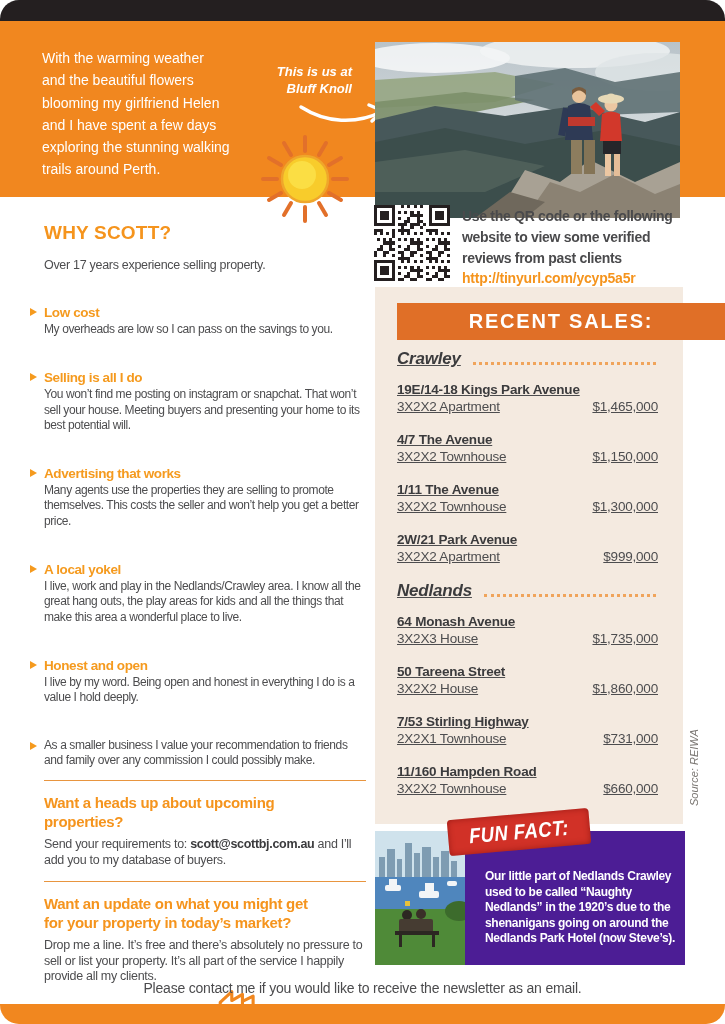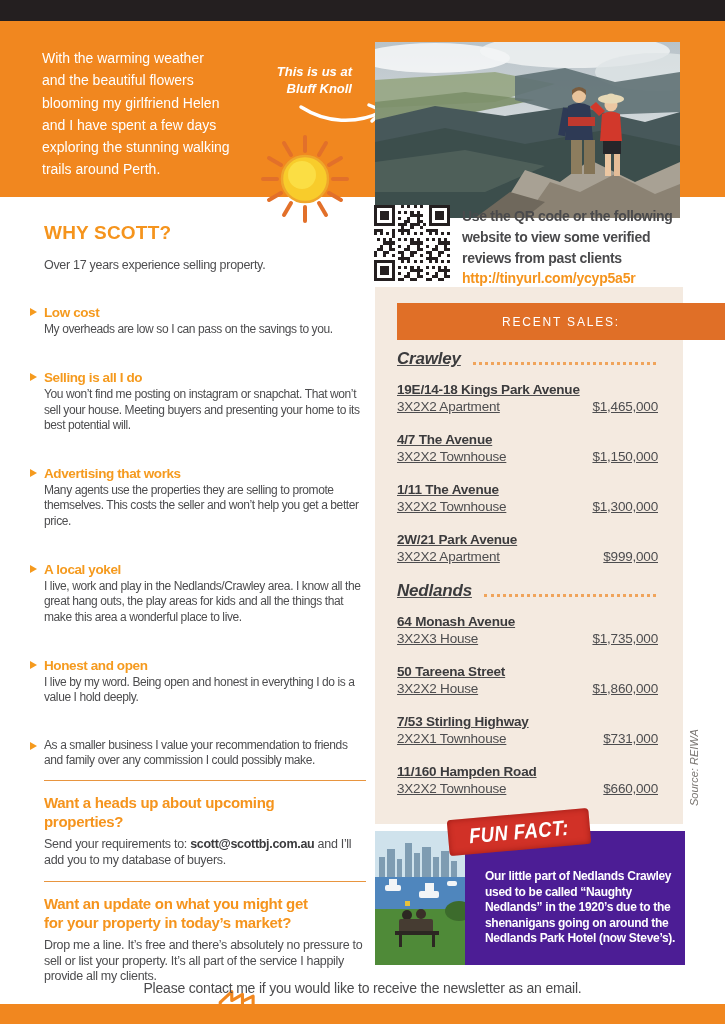--- a/index.html
+++ b/index.html
@@ -1,17 +1,17 @@
 <!DOCTYPE html>
 <html><head>
 <meta charset="utf-8">
 <style>
   html,body{margin:0;padding:0;background:#ffffff;}
   .page{position:relative;width:725px;height:1024px;background:#ffffff;overflow:hidden;
-        font-family:"Liberation Sans",sans-serif;color:#4D4D4F;}
+        font-family:"Liberation Sans",sans-serif;color:#4D4D4F;border-radius:19px;}
   
   .top-bar{position:absolute;left:0;top:0;width:725px;height:21px;background:#241F20;}
   .hero{position:absolute;left:0;top:21px;width:725px;height:176px;background:#F1871F;}
   .hero-text{position:absolute;left:42px;top:26px;width:250px;color:#ffffff;
              font-size:14px;line-height:22.3px;white-space:pre-line;}
   .hero-caption{position:absolute;left:240px;top:42px;width:112px;color:#ffffff;
                 font-size:13px;font-weight:bold;font-style:italic;line-height:17px;
                 text-align:right;white-space:pre-line;}
   .hero-arrow{position:absolute;left:298px;top:79px;width:92px;height:28px;}
   .sun{position:absolute;left:258px;top:133px;width:95px;height:115px;z-index:3;}
@@ -46,21 +46,21 @@
             line-height:17px;transform:translateX(32px);}
   .contact{margin-top:12px;text-align:center;white-space:nowrap;}
   .phone{font-size:21px;font-weight:bold;color:#3b82f6;text-decoration:none;cursor:pointer;}
   .sep{font-size:17px;color:#A7A5A3;padding:0 9px;}
   .email{font-size:16px;font-weight:bold;color:#F5941D;text-decoration:none;cursor:pointer;}
   
   .sales-panel{position:absolute;left:375px;top:287px;width:308px;height:537px;background:#F4EAE0;}
   .sales-content{padding:62px 25px 0 22px;text-decoration:underline;}
   .sales-bar{position:absolute;left:397px;top:303px;width:328px;height:37px;background:#E06F27;
              display:flex;align-items:center;justify-content:center;z-index:2;}
-  .sales-bar span{color:#ffffff;font-size:12px;font-weight:normal;letter-spacing:1.8px;}
+  .sales-bar span{color:#ffffff;font-size:20px;font-weight:bold;letter-spacing:1.8px;}
   .group-head{display:flex;align-items:flex-end;margin:0 0 12px 0;}
   .group-head.second{margin-top:8px;}
   .group-name{font-size:17px;font-weight:bold;font-style:italic;color:#3B3B3D;letter-spacing:-.2px;}
   .dotline{flex:1;margin:0 2px 4px 12px;border-bottom:3px dotted #F0A45B;}
   .sale{margin-bottom:16px;}
   .sale-address{font-size:13.5px;font-weight:bold;color:#3B3B3D;letter-spacing:-.2px;line-height:17px;}
   .sale-row{display:flex;justify-content:space-between;font-size:13.5px;letter-spacing:-.2px;
             color:#4D4D4F;line-height:17px;}
   .source{position:absolute;left:688px;top:806px;transform:rotate(-90deg);transform-origin:0 0;
           font-size:11px;font-style:italic;color:#7A7672;white-space:nowrap;}

